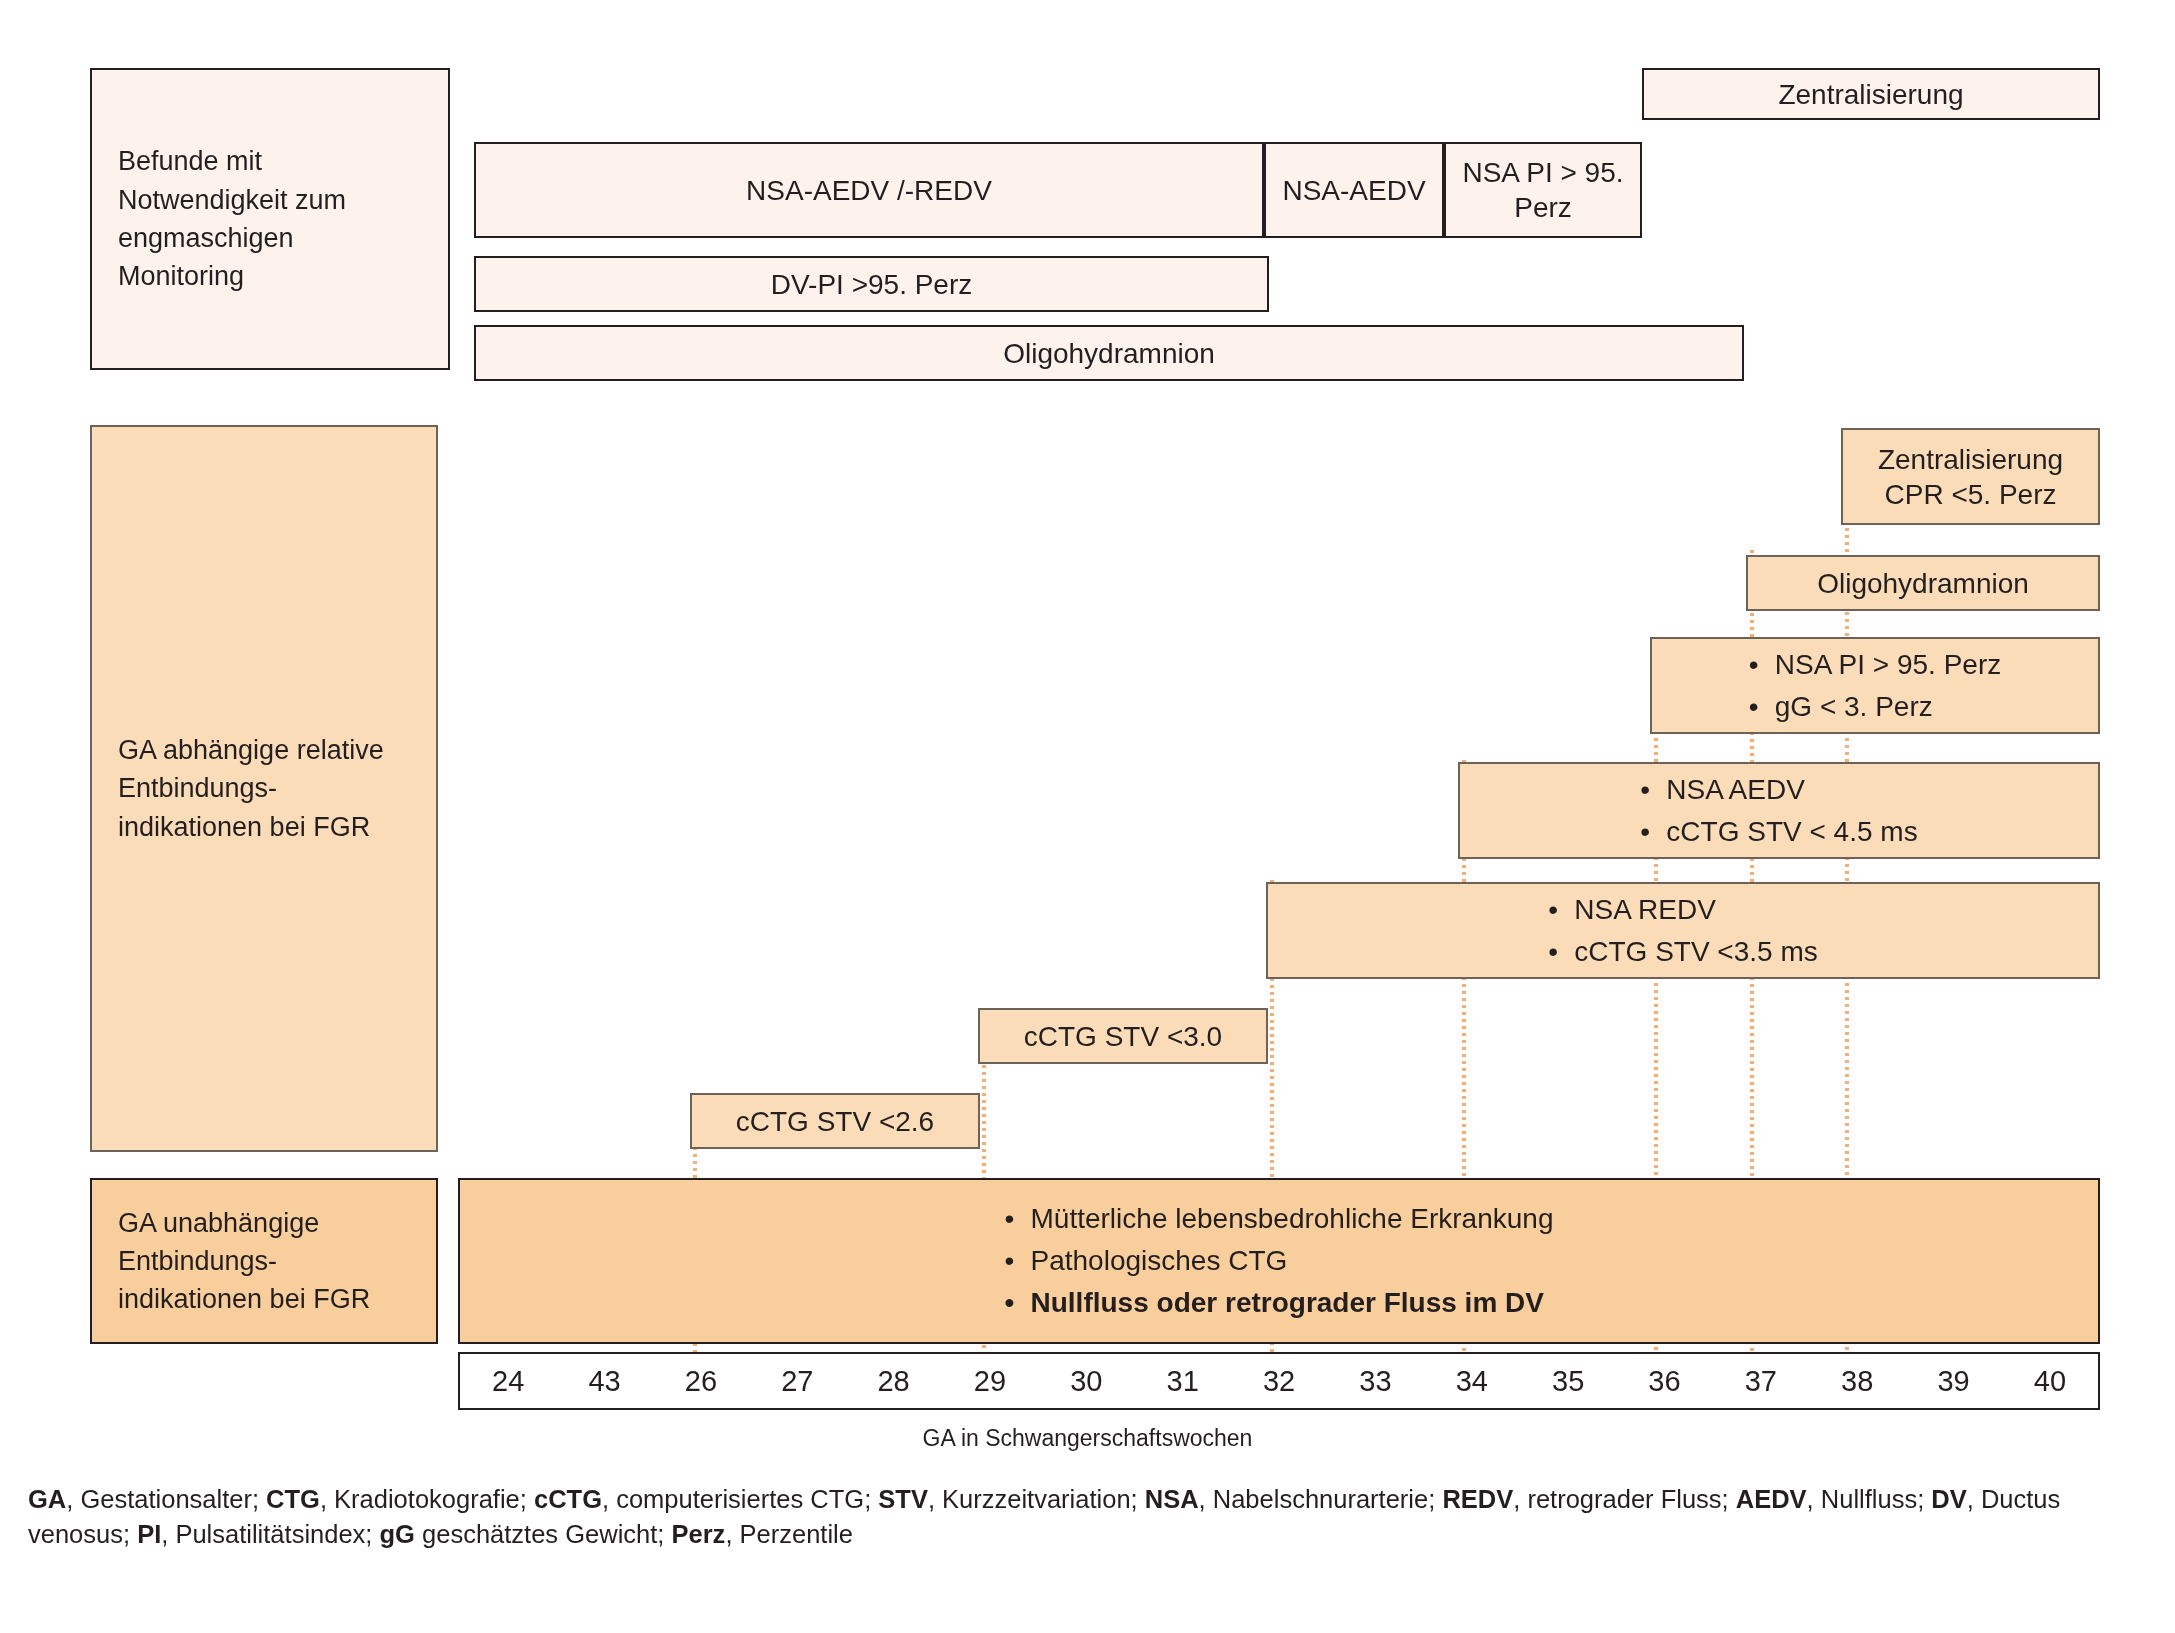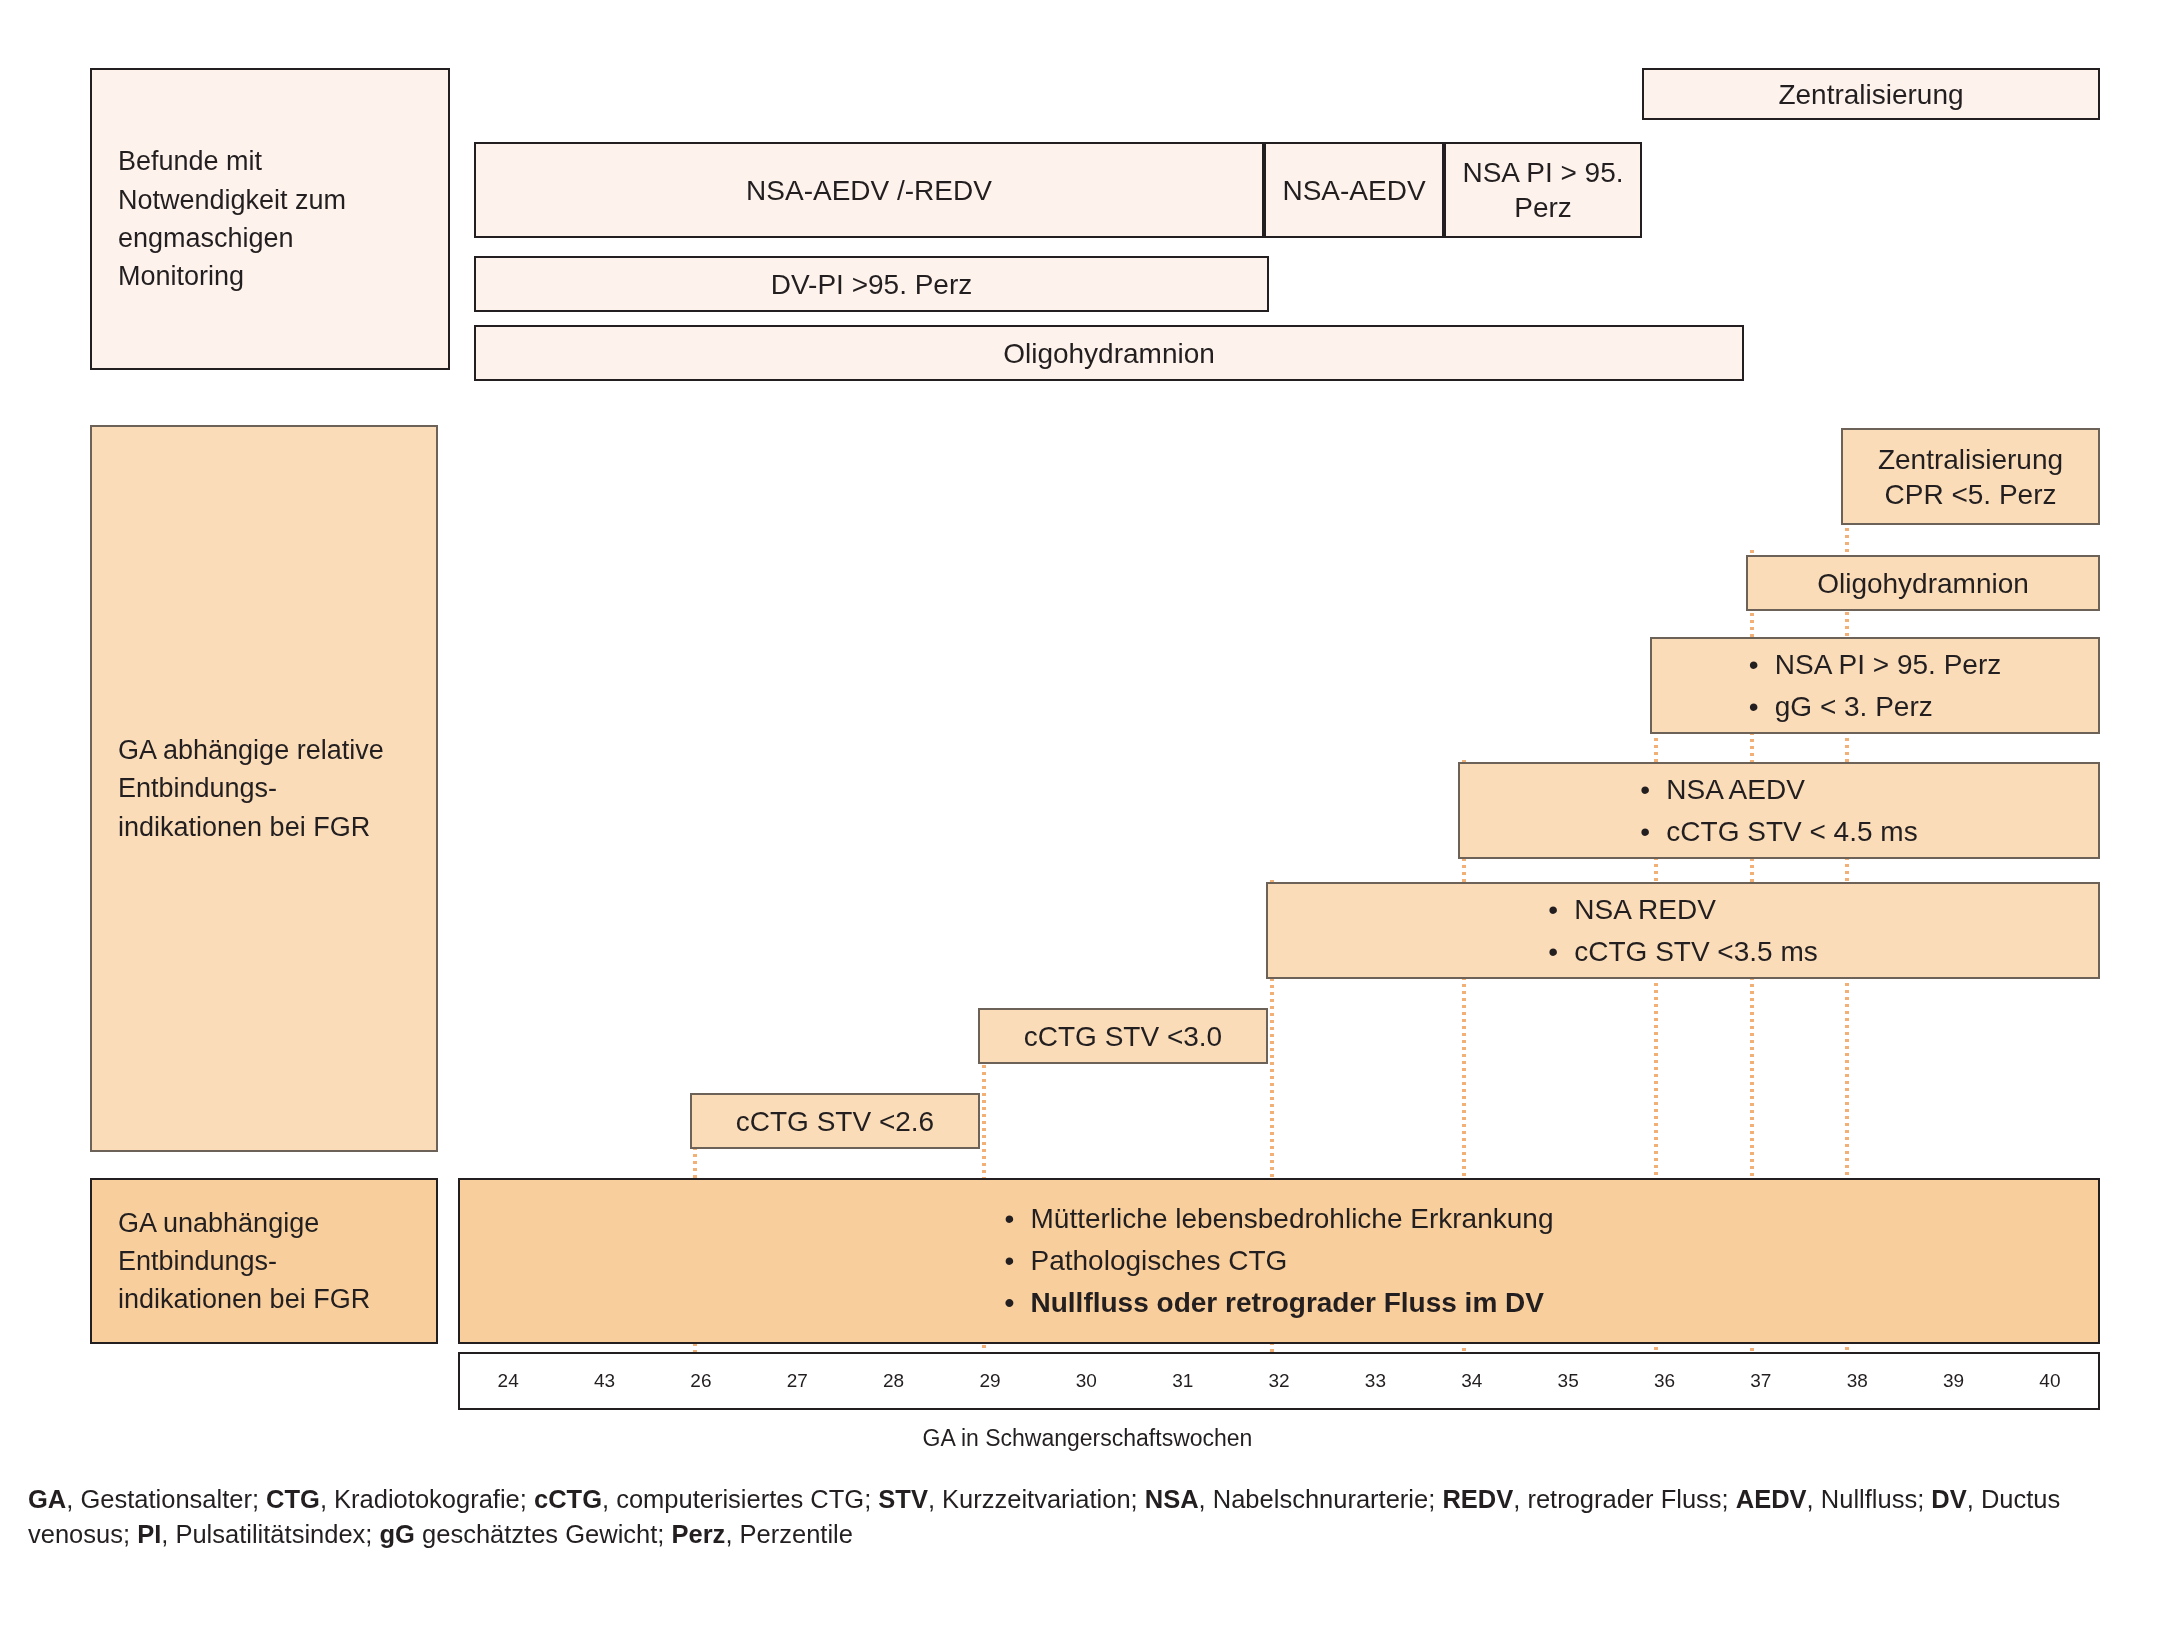--- a/index.html
+++ b/index.html
@@ -70,21 +70,21 @@
     border:2px solid #231f20;
     background:#ffffff;
     display:flex;
     z-index:3;
   }
   .axis .wk{
     flex:1 1 0;
     display:flex;
     align-items:center;
     justify-content:center;
-    font-size:19px;
+    font-size:29px;
   }
   .axis-caption{
     position:absolute;
     width:100%;
     text-align:center;
     font-size:23px;
   }
   
   .caption{
     position:absolute;

